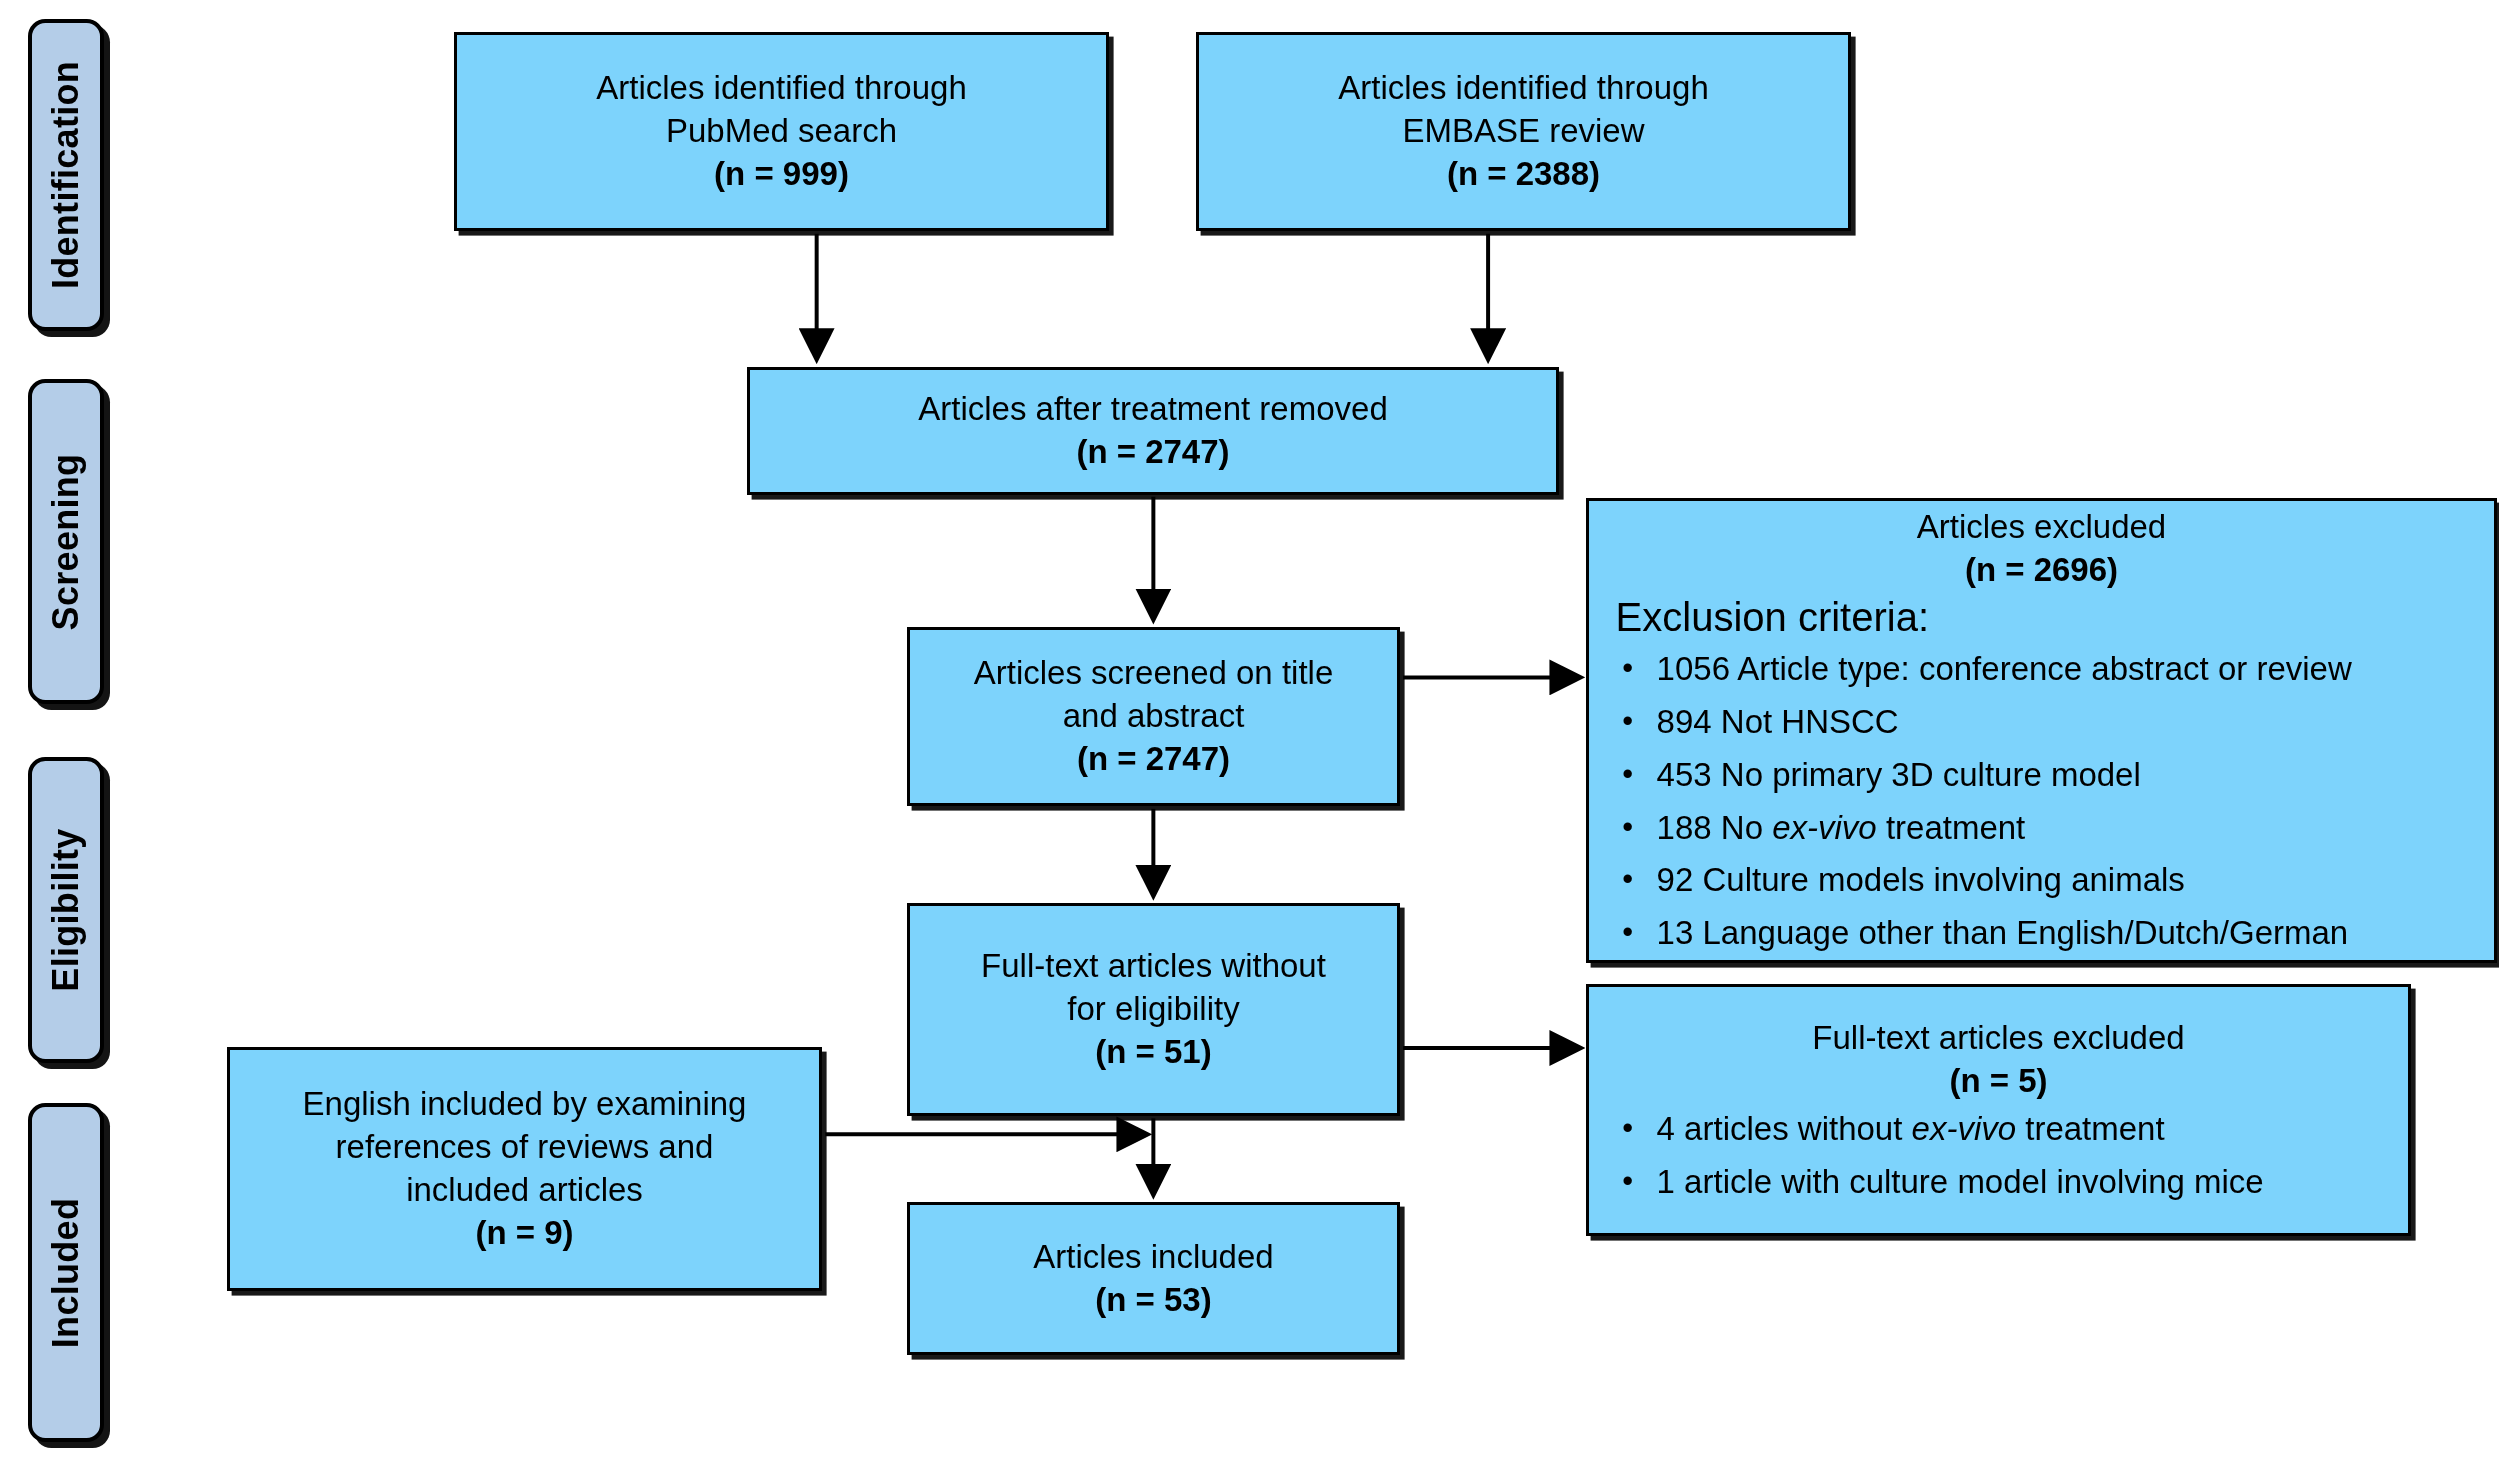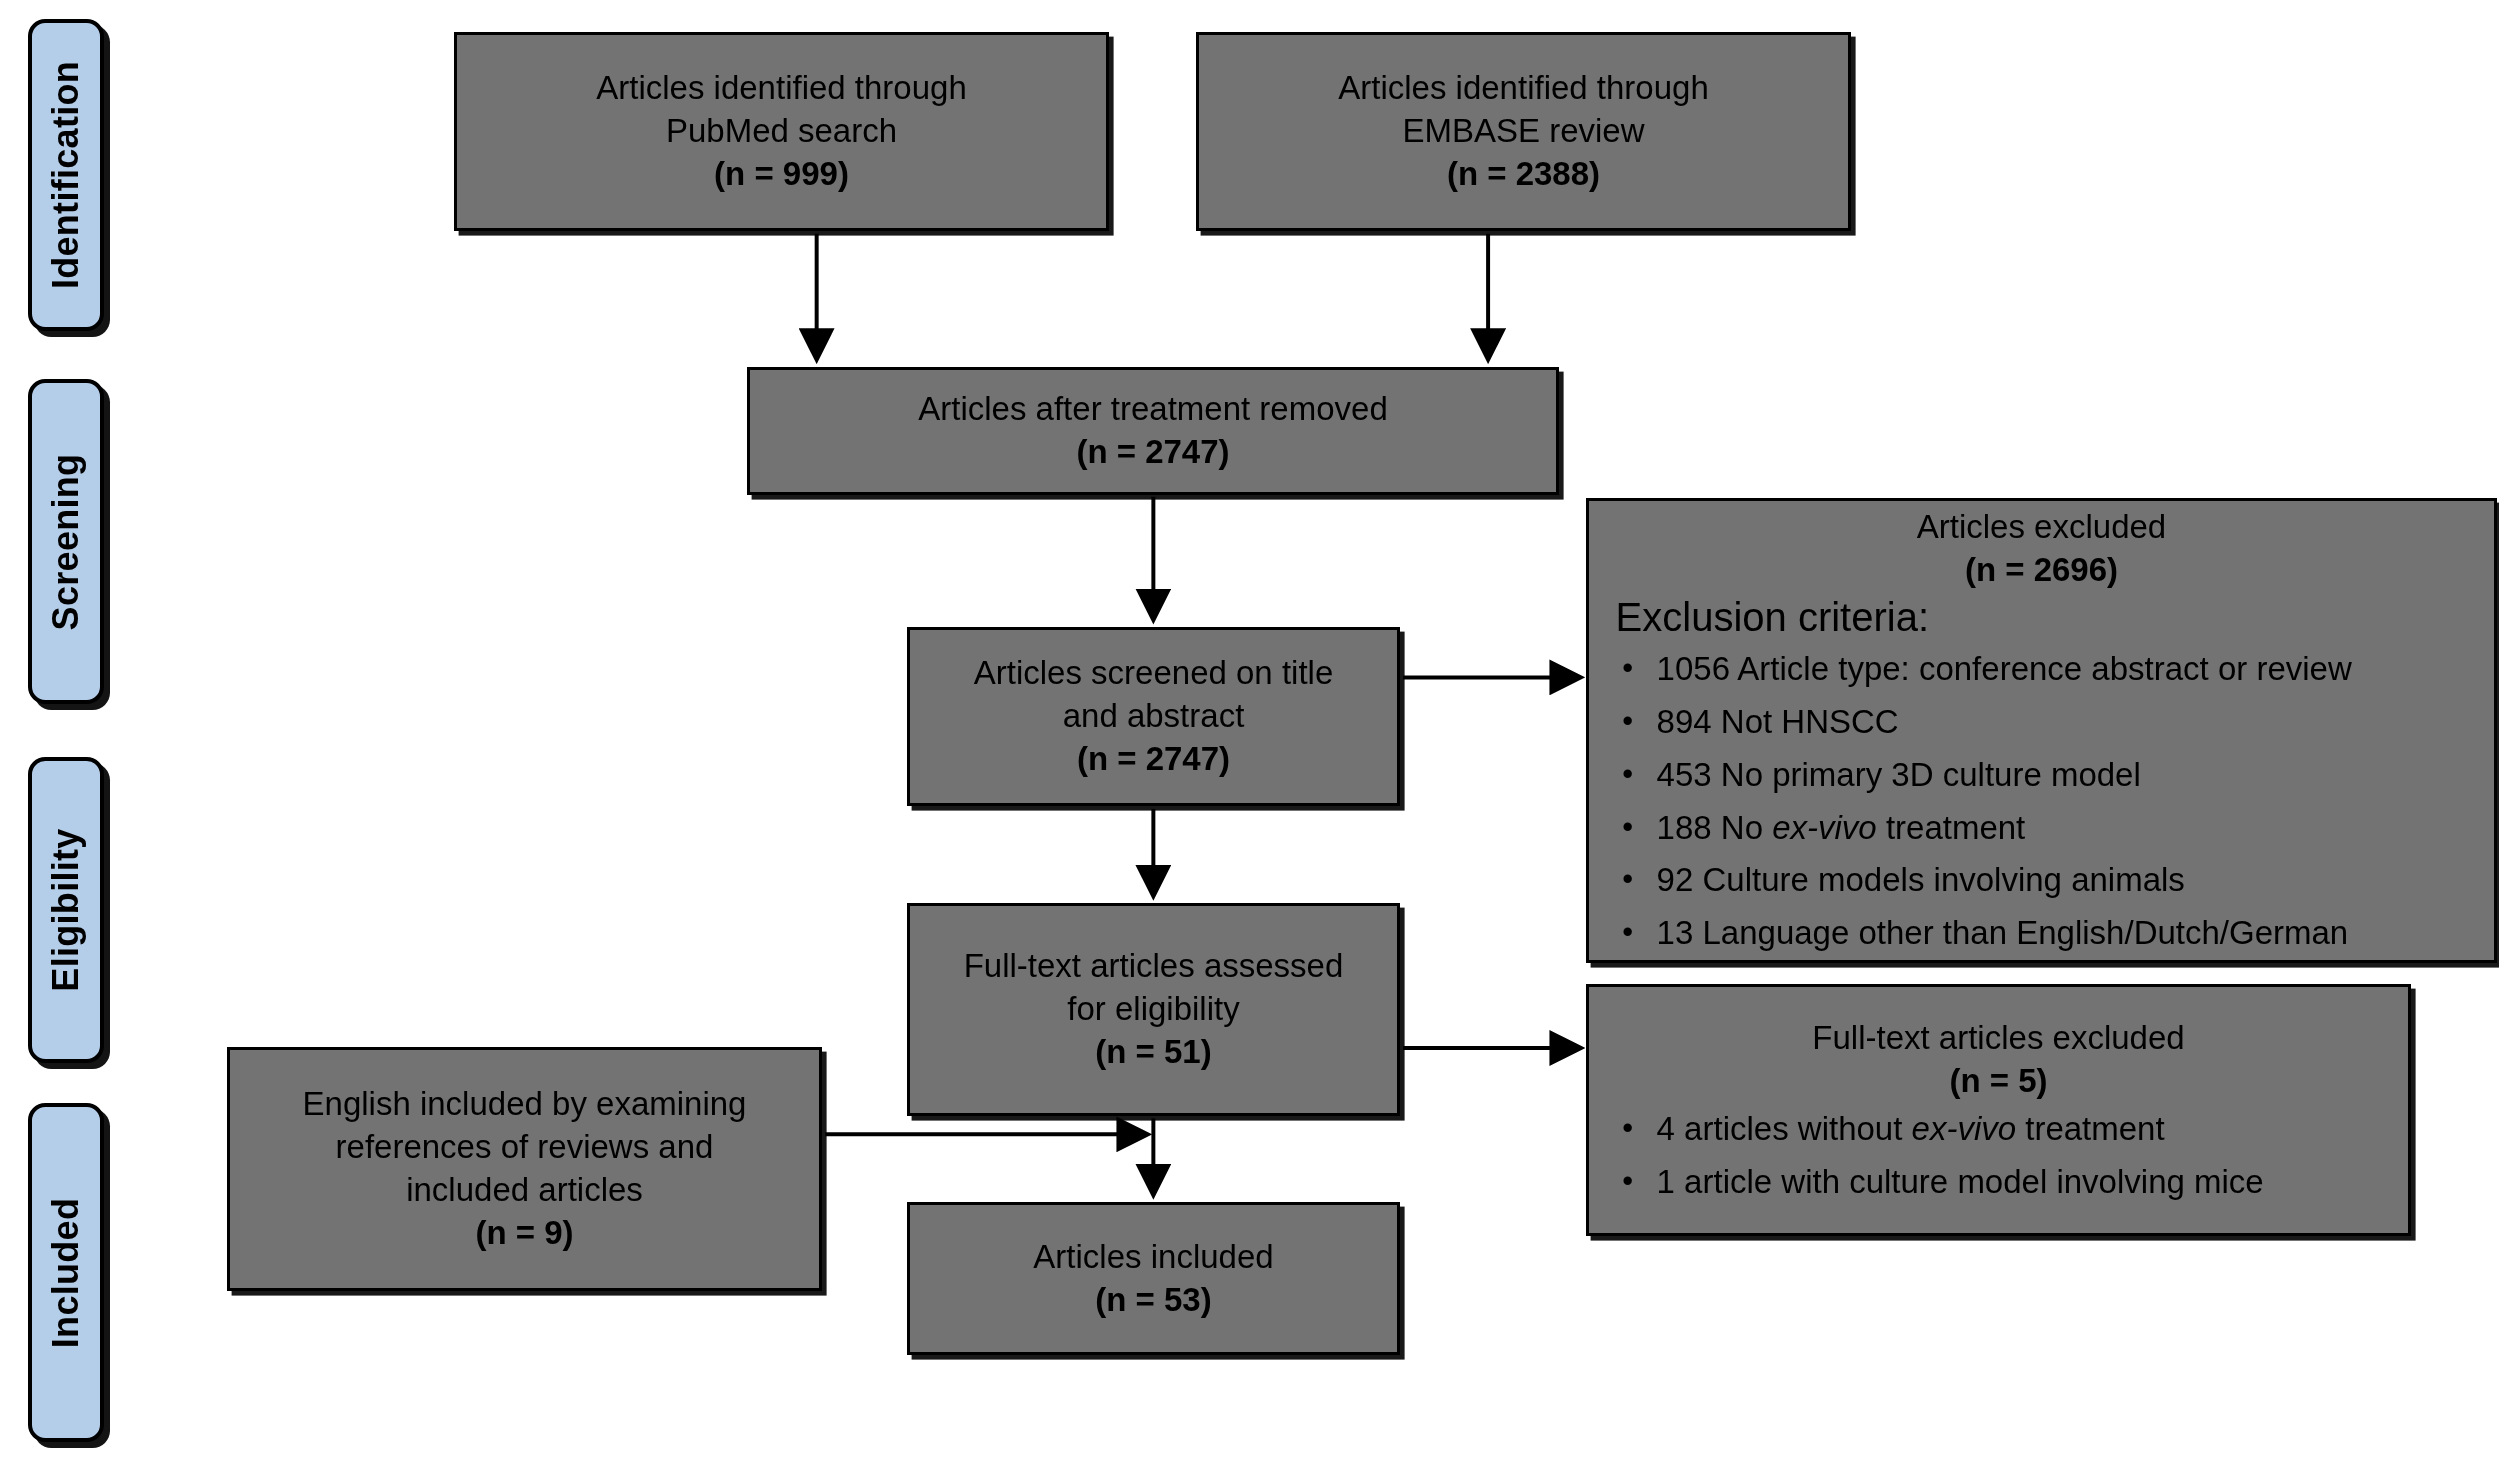--- a/index.html
+++ b/index.html
@@ -36,21 +36,21 @@
     white-space: nowrap;
     font-weight: bold;
     font-size: 36px;
     letter-spacing: 0.3px;
     color: #000000;
   }
 
   
   .box {
     position: absolute;
-    background: #737373;
+    background: #7dd3fc;
     border: 3.3px solid #000000;
     box-sizing: border-box;
     box-shadow: 4.6px 4.6px 0 0 rgba(0,0,0,0.9);
     display: flex;
     flex-direction: column;
     justify-content: center;
     color: #000000;
   }
   .box.center { align-items: center; text-align: center; }
   .line {
@@ -150,21 +150,21 @@
         <li><span>1056 Article type: conference abstract or review</span></li>
         <li><span>894 Not HNSCC</span></li>
         <li><span>453 No primary 3D culture model</span></li>
         <li><span>188 No </span><span class="it">ex-vivo</span><span> treatment</span></li>
         <li><span>92 Culture models involving animals</span></li>
         <li><span>13 Language other than English/Dutch/German</span></li>
       </ul>
   </div>
 
   <div class="box center" style="left:907px; top:903px; width:493px; height:213px;">
-    <div class="line">Full-text articles assessed</div>
+    <div class="line">Full-text articles without</div>
     <div class="line">for eligibility</div>
     <div class="line bold">(n = 51)</div>
   </div>
 
   <div class="box" style="left:1586px; top:984px; width:825px; height:252px; padding:14.6px 9.3px 9.3px 9.3px;">
     <div class="blk hdr line">Full-text articles excluded</div>
     <div class="blk hdr line bold">(n = 5)</div>
     <ul class="crit">
         <li><span>4 articles without </span><span class="it">ex-vivo</span><span> treatment</span></li>
         <li><span>1 article with culture model involving mice</span></li>

